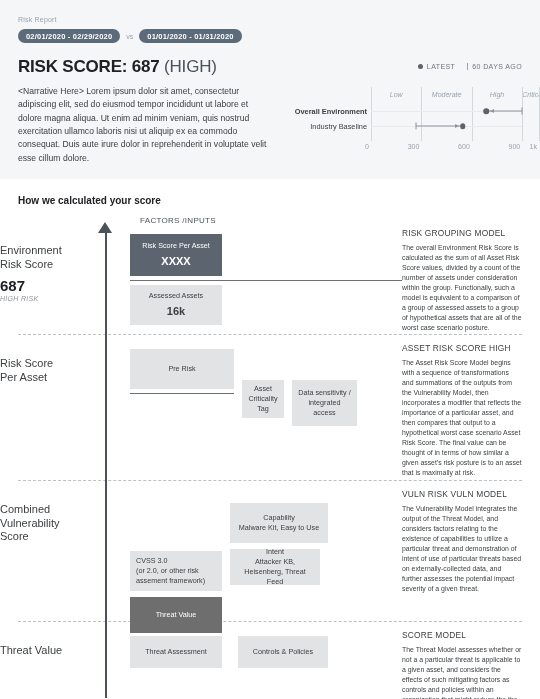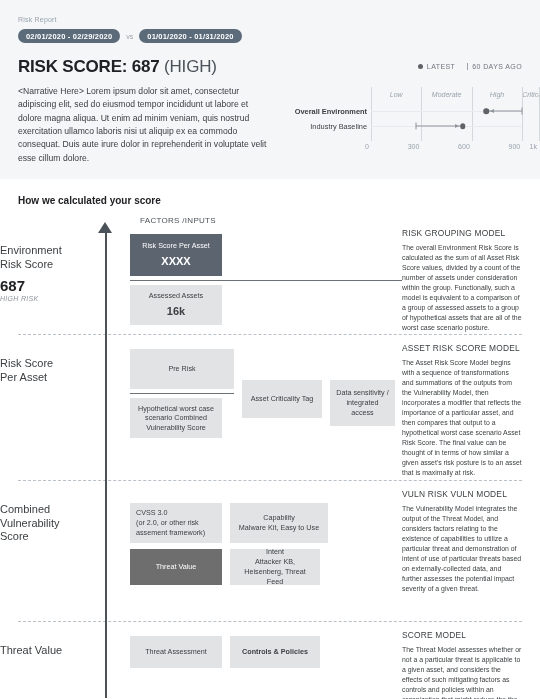--- a/index.html
+++ b/index.html
@@ -194,47 +194,44 @@
             <div style="white-space: pre-line;">Risk Score
 Per Asset</div>
           </div>
           <div class="dmid" style="padding-top: 14px;">
             <div class="boxrow">
               <div class="stack">
                 <div class="box " style="width: 104px; height: 40px;">
                   <div style="white-space: pre-line;">Pre Risk</div>
                 </div>
                 <div class="fracbar"></div>
-                <div class="box " style="width: 92px; height: 40px;">
-                  <div style="white-space: pre-line;">Hypothetical worst case scenario Combined Vulnerability Score</div>
-                </div>
-              </div>
-              <div class="box " style="width: 80px; height: 38px; margin-top: 31px;">
+              </div>
+              <div class="box " style="width: 42px; height: 38px; margin-top: 31px;">
                 <div style="white-space: pre-line;">Asset Criticality Tag</div>
               </div>
               <div class="box " style="width: 65px; height: 46px; margin-top: 31px;">
                 <div style="white-space: pre-line;">Data sensitivity / integrated access</div>
               </div>
             </div>
           </div>
           <div class="dright" style="padding-top: 8px;">
-            <div class="modelhead">ASSET RISK SCORE MODEL</div>
+            <div class="modelhead">ASSET RISK SCORE HIGH</div>
             <div class="modelbody">The Asset Risk Score Model begins with a sequence of transformations and summations of the outputs from the Vulnerability Model, then incorporates a modifier that reflects the importance of a particular asset, and then compares that output to a hypothetical worst case scenario Asset Risk Score.  The final value can be thought of in terms of how similar a given asset's risk posture is to an asset that is maximally at risk.</div>
           </div>
         </div>
         <div class="dsep"></div>
         <div class="drow" style="height: 140px;">
           <div class="dleft" style="padding-top: 22px;">
             <div style="white-space: pre-line;">Combined
 Vulnerability
 Score</div>
           </div>
           <div class="dmid" style="padding-top: 22px;">
             <div style="display: flex; gap: 8px;">
-              <div class="stack" style="gap: 6px;">
+              <div class="stack" style="gap: 6px; margin-top: 48px;">
                 <div class="box left" style="width: 92px; height: 40px;">
                   <div style="white-space: pre-line;">CVSS 3.0
 (or 2.0, or other risk assement framework)</div>
                 </div>
                 <div class="box dark2" style="width: 92px; height: 36px;">
                   <div style="white-space: pre-line;">Threat Value</div>
                 </div>
               </div>
               <div class="stack" style="gap: 6px;">
                 <div class="box " style="width: 98px; height: 40px;">
@@ -252,26 +249,26 @@
             <div class="modelhead">VULN RISK VULN MODEL</div>
             <div class="modelbody">The Vulnerability Model integrates the output of the Threat Model, and considers factors relating to the existence of capabilities to utilize a particular threat and demonstration of intent of use of particular threats based on externally-collected data, and further assesses the potential impact severity of a given threat.</div>
           </div>
         </div>
         <div class="dsep"></div>
         <div class="drow" style="height: 96px;">
           <div class="dleft" style="padding-top: 22px;">
             <div style="white-space: pre-line;">Threat Value</div>
           </div>
           <div class="dmid" style="padding-top: 14px;">
-            <div style="display: flex; gap: 8px;">
+            <div style="display: flex; gap: 16px;">
               <div class="box " style="width: 92px; height: 32px;">
                 <div style="white-space: pre-line;">Threat Assessment</div>
               </div>
               <div class="box " style="width: 90px; height: 32px;">
-                <div style="white-space: pre-line; font-weight: bold;">Controls &amp; Policies</div>
+                <div style="white-space: pre-line;">Controls &amp; Policies</div>
               </div>
             </div>
           </div>
           <div class="dright" style="padding-top: 8px;">
             <div class="modelhead">SCORE MODEL</div>
             <div class="modelbody">The Threat Model assesses whether or not a a particular threat is applicable to a given asset, and considers the effects of such mitigating factors as controls and policies within an organization that might reduce the the viability of a threat for a given asset.</div>
           </div>
         </div>
       </div>
   </div>

